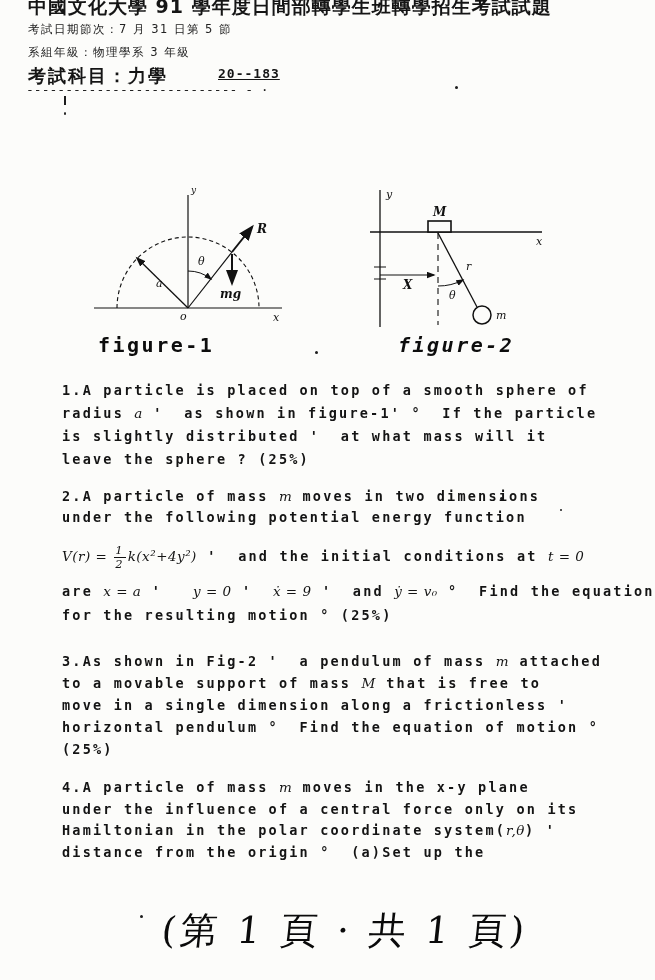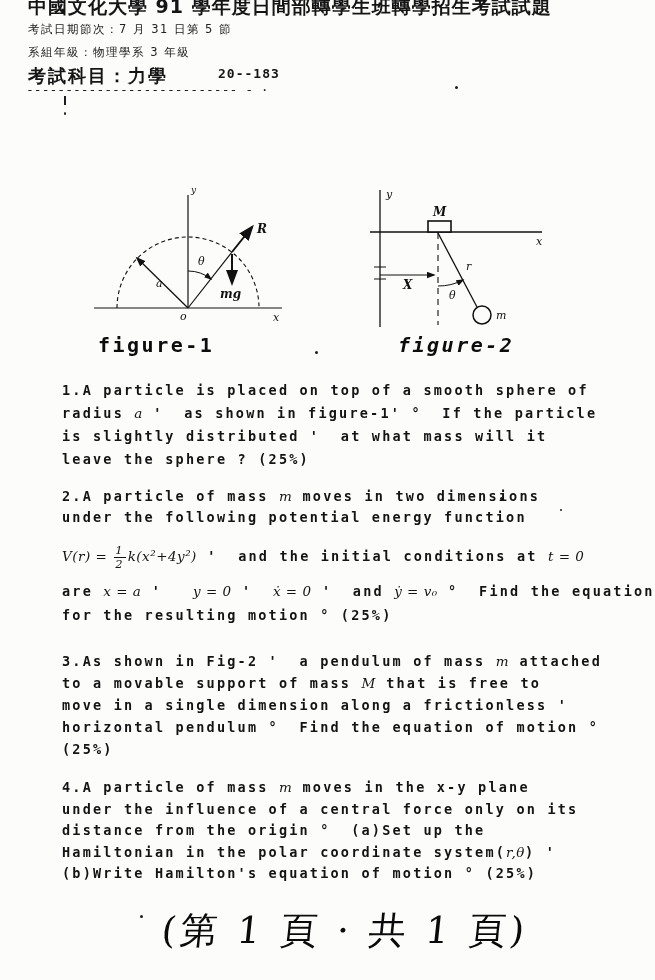--- a/index.html
+++ b/index.html
@@ -17,21 +17,21 @@
     font-size:19px;font-weight:bold;letter-spacing:1px;white-space:pre;
   }
   .hline{
     left:28px;font-family:"DejaVu Sans", sans-serif;
     font-size:11.5px;letter-spacing:1.5px;white-space:pre;color:#222;
   }
   .subject{
     left:28px;top:64px;font-family:"DejaVu Sans", sans-serif;
     font-size:18px;font-weight:bold;letter-spacing:2px;white-space:pre;
   }
-  .code{left:218px;top:66px;font-size:13px;font-weight:bold;letter-spacing:1px;}
+  .code{left:218px;top:66px;font-size:13px;font-weight:bold;letter-spacing:1px;text-decoration:underline;}
   .divider{left:26px;top:82px;font-size:13px;letter-spacing:0;white-space:pre;color:#222;}
   .speck{background:#1c1c1c;border-radius:50%;}
 
   
   svg text{
     font-family:"DejaVu Serif", serif;font-style:italic;
     font-size:11px;fill:#111;
   }
   svg text.blb{font-weight:bold;font-size:12px;}
   .figcap{
@@ -160,33 +160,32 @@
   <div class="line">1.A particle is placed on top of a smooth sphere of</div>
   <div class="line"><span>radius </span><span class="math">a</span><span> '  as shown in figure-1' °  If the particle</span></div>
   <div class="line">is slightly distributed '  at what mass will it</div>
   <div class="line">leave the sphere ? (25%)</div>
 </div>
 
 <div class="abs prob" style="top:488px;height:150px;">
   <div class="line p2l" style="top:0;"><span>2.A particle of mass </span><span class="math">m</span><span> moves in two dimensions</span></div>
   <div class="line p2l" style="top:21px;">under the following potential energy function</div>
   <div class="line p2l" style="top:52px;line-height:32px;"><span class="math">V(r) = </span><span class="frac"><span class="num">1</span><span class="den">2</span></span><span class="math">k(x²+4y²)</span><span> '  and the initial conditions at </span><span class="math">t = 0</span></div>
-  <div class="line p2l" style="top:95px;"><span>are </span><span class="math">x = a</span><span> '   </span><span class="math">y = 0</span><span> '  </span><span class="math">ẋ = 0</span><span> '  and </span><span class="math">ẏ = v₀</span><span> °  Find the equations</span></div>
+  <div class="line p2l" style="top:95px;"><span>are </span><span class="math">x = a</span><span> '   </span><span class="math">y = 0</span><span> '  </span><span class="math">ẋ = 9</span><span> '  and </span><span class="math">ẏ = v₀</span><span> °  Find the equations</span></div>
   <div class="line p2l" style="top:119px;">for the resulting motion ° (25%)</div>
 </div>
 
 <div class="abs prob lh22" style="top:650px;">
   <div class="line"><span>3.As shown in Fig-2 '  a pendulum of mass </span><span class="math">m</span><span> attached</span></div>
   <div class="line"><span>to a movable support of mass </span><span class="math">M</span><span> that is free to</span></div>
   <div class="line">move in a single dimension along a frictionless '</div>
   <div class="line">horizontal pendulum °  Find the equation of motion °</div>
   <div class="line">(25%)</div>
 </div>
 
 <div class="abs prob lh21" style="top:777px;">
   <div class="line"><span>4.A particle of mass </span><span class="math">m</span><span> moves in the x-y plane</span></div>
   <div class="line">under the influence of a central force only on its</div>
+  <div class="line"><span>Hamiltonian in the polar coordinate system(</span><span class="math">r,θ</span><span>) '</span></div>
   <div class="line">distance from the origin °  (a)Set up the</div>
-  <div class="line"><span>Hamiltonian in the polar coordinate system(</span><span class="math">r,θ</span><span>) '</span></div>
-  <div class="line">(b)Write Hamilton's equation of motion ° (25%)</div>
 </div>
 
 <div class="abs footer">(第 1 頁 · 共 1 頁)</div>
 
 </body></html>

